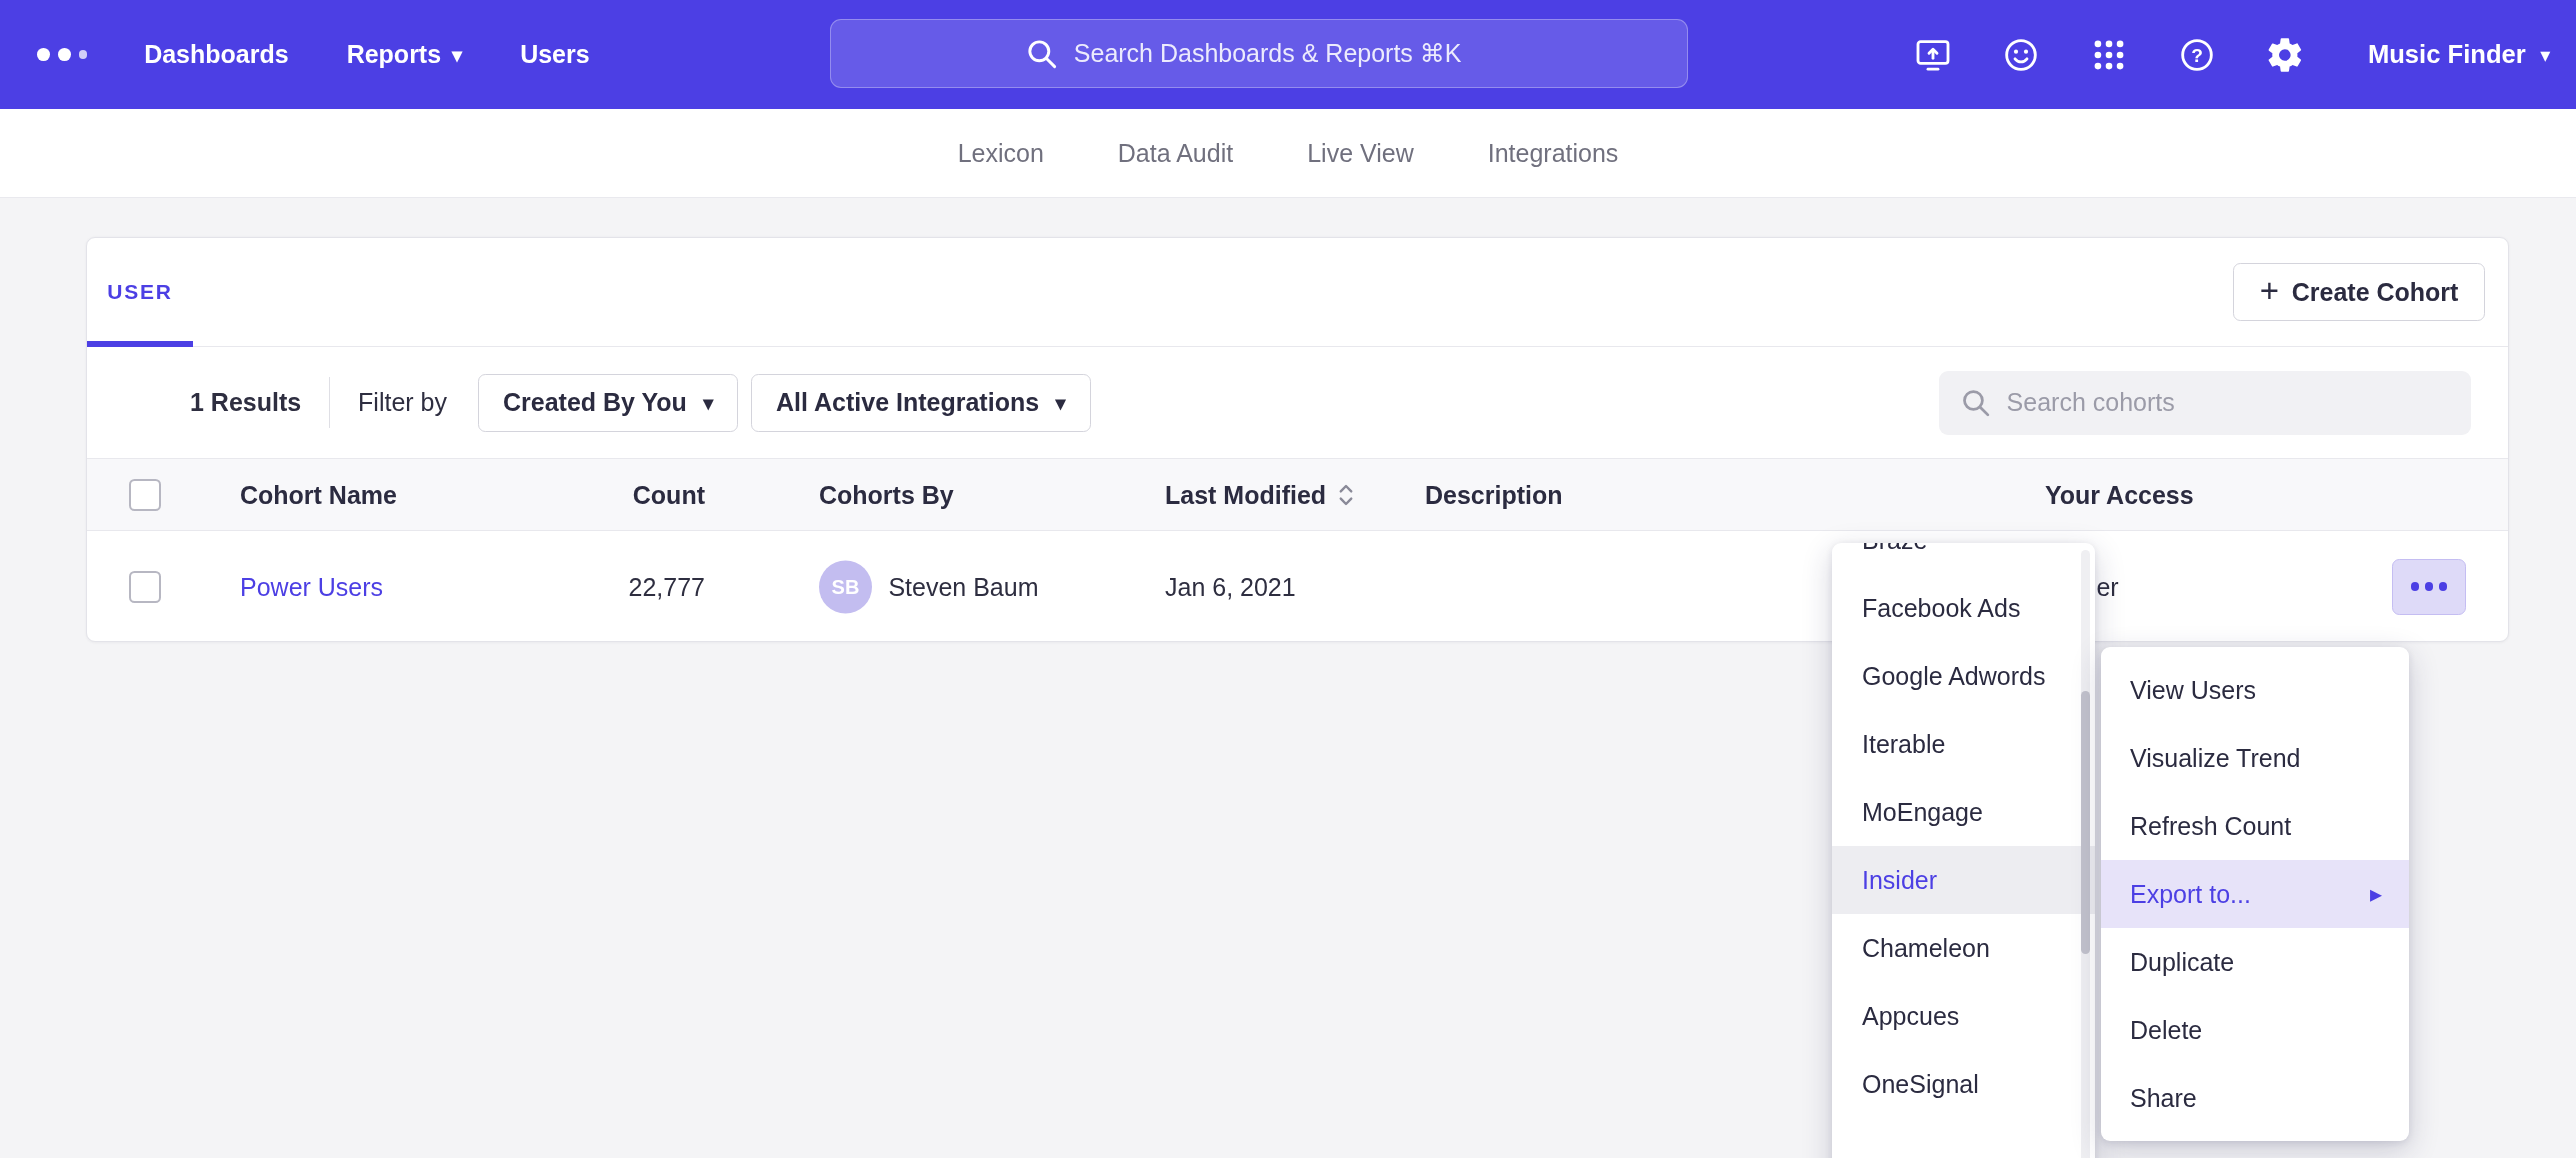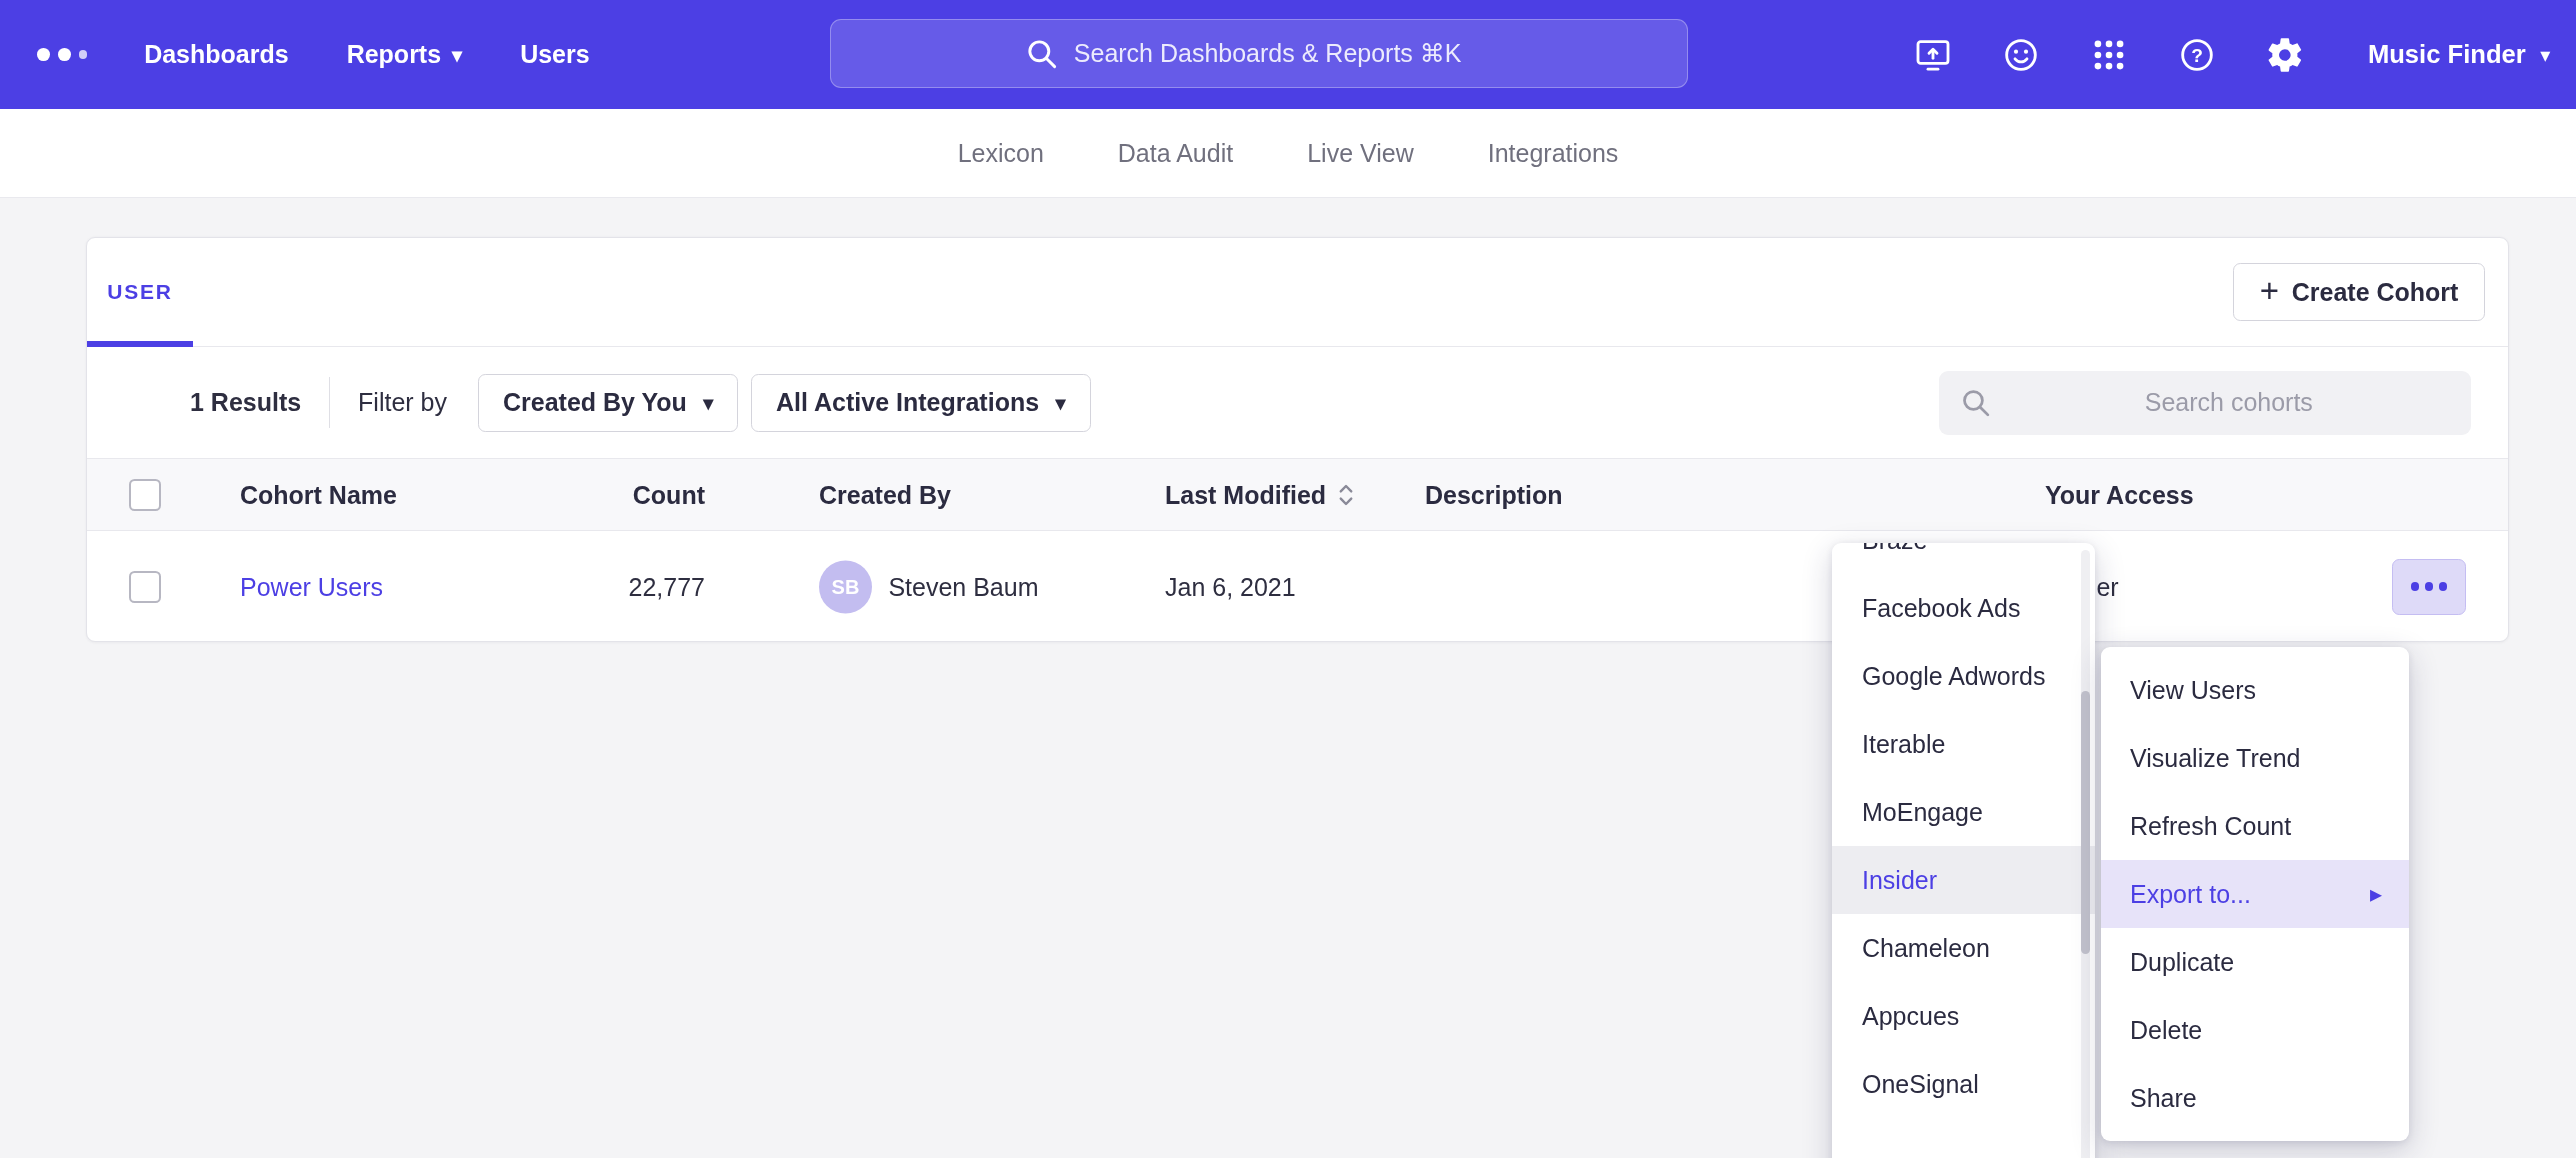--- a/index.html
+++ b/index.html
@@ -84,21 +84,21 @@
   }
   .filter-btn .caret { color: #2b2b40; }
   .cohort-search {
     position: absolute; right: 37px; top: 50%; transform: translateY(-50%);
     width: 532px; height: 64px; background: #f1f1f4; border-radius: 9px;
     display: flex; align-items: center; gap: 14.6px; padding: 0 20px;
   }
   .cohort-search svg { color: #9b9ba8; flex: 0 0 auto; }
   .cohort-search input {
     border: none; background: transparent; outline: none; font-size: 25px; font-family: inherit;
-    color: #2b2b40; width: 100%; text-align: center;
+    color: #2b2b40; width: 100%;
   }
   .cohort-search input::placeholder { color: #9b9ba8; }
 
   .thead {
     height: 73px; background: #f8f8fa; border-top: 0.9px solid #e8e8ed; border-bottom: 0.9px solid #e8e8ed;
     position: relative; font-size: 25px; font-weight: 600; color: #2b2b40;
   }
   .trow { height: 111px; position: relative; font-size: 25px; }
   .cell { position: absolute; top: 50%; transform: translateY(-50%); white-space: nowrap; }
   .c-check   { left: 42px; }
@@ -284,21 +284,21 @@
         <input type="text" placeholder="Search cohorts" style="">
       </div>
     </div>
 
     <div class="thead">
       <div class="cell c-check">
         <div class="checkbox"></div>
       </div>
       <div class="cell c-name">Cohort Name</div>
       <div class="cell c-count">Count</div>
-      <div class="cell c-created">Created By</div>
+      <div class="cell c-created">Cohorts By</div>
       <div class="cell c-mod">
         <span>Last Modified</span>
         <svg viewBox="0 0 12 16" width="18" height="25">
           <path d="M2.5 5.6L6 2l3.5 3.6" fill="none" stroke="#8a8a98" stroke-width="1.6" stroke-linecap="round" stroke-linejoin="round"></path>
           <path d="M2.5 10.4L6 14l3.5-3.6" fill="none" stroke="#8a8a98" stroke-width="1.6" stroke-linecap="round" stroke-linejoin="round"></path>
         </svg>
       </div>
       <div class="cell c-desc">Description</div>
       <div class="cell c-access">Your Access</div>
     </div>

